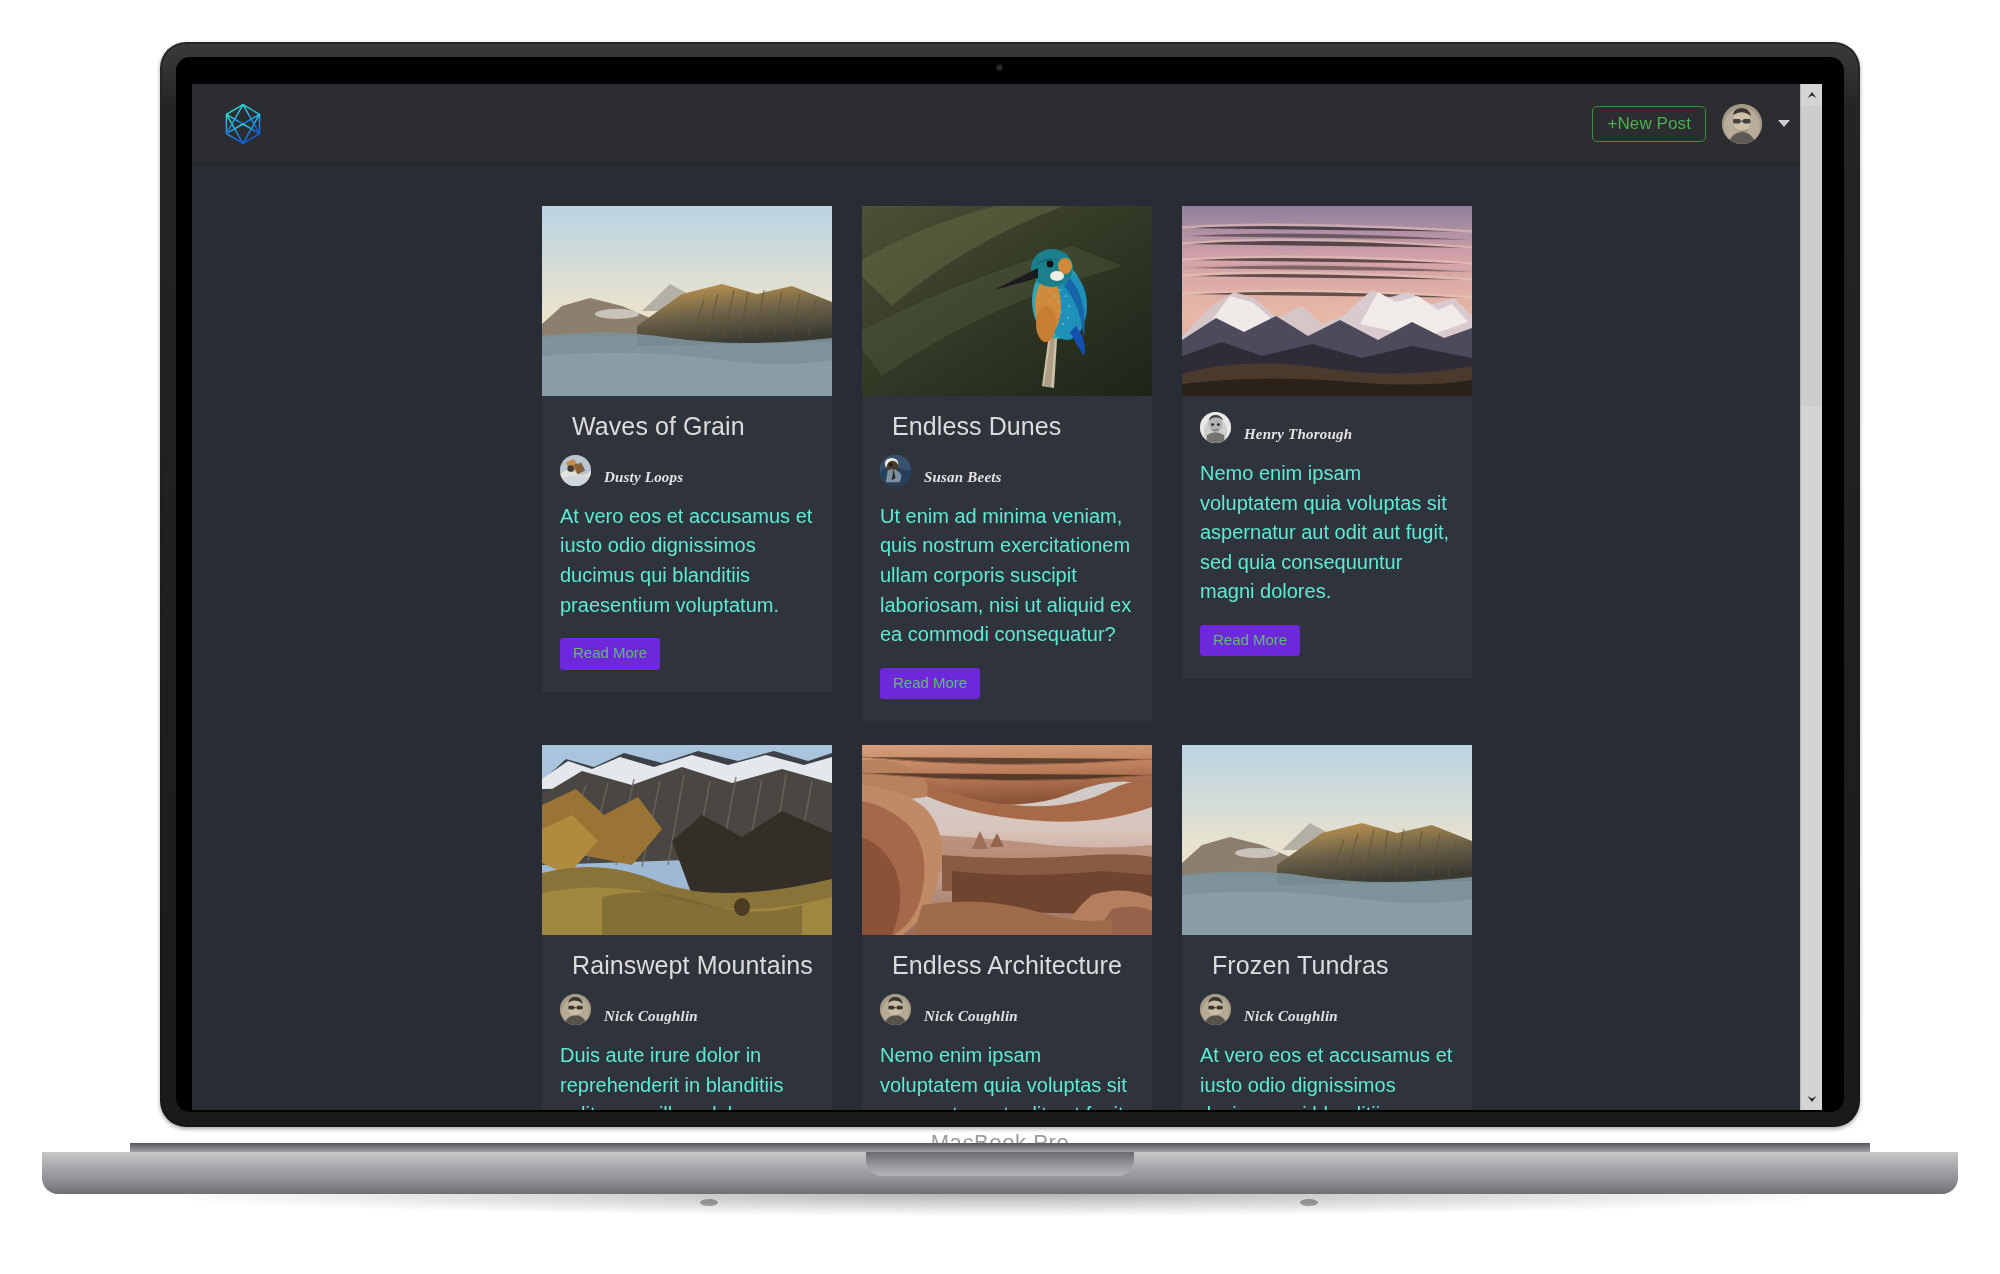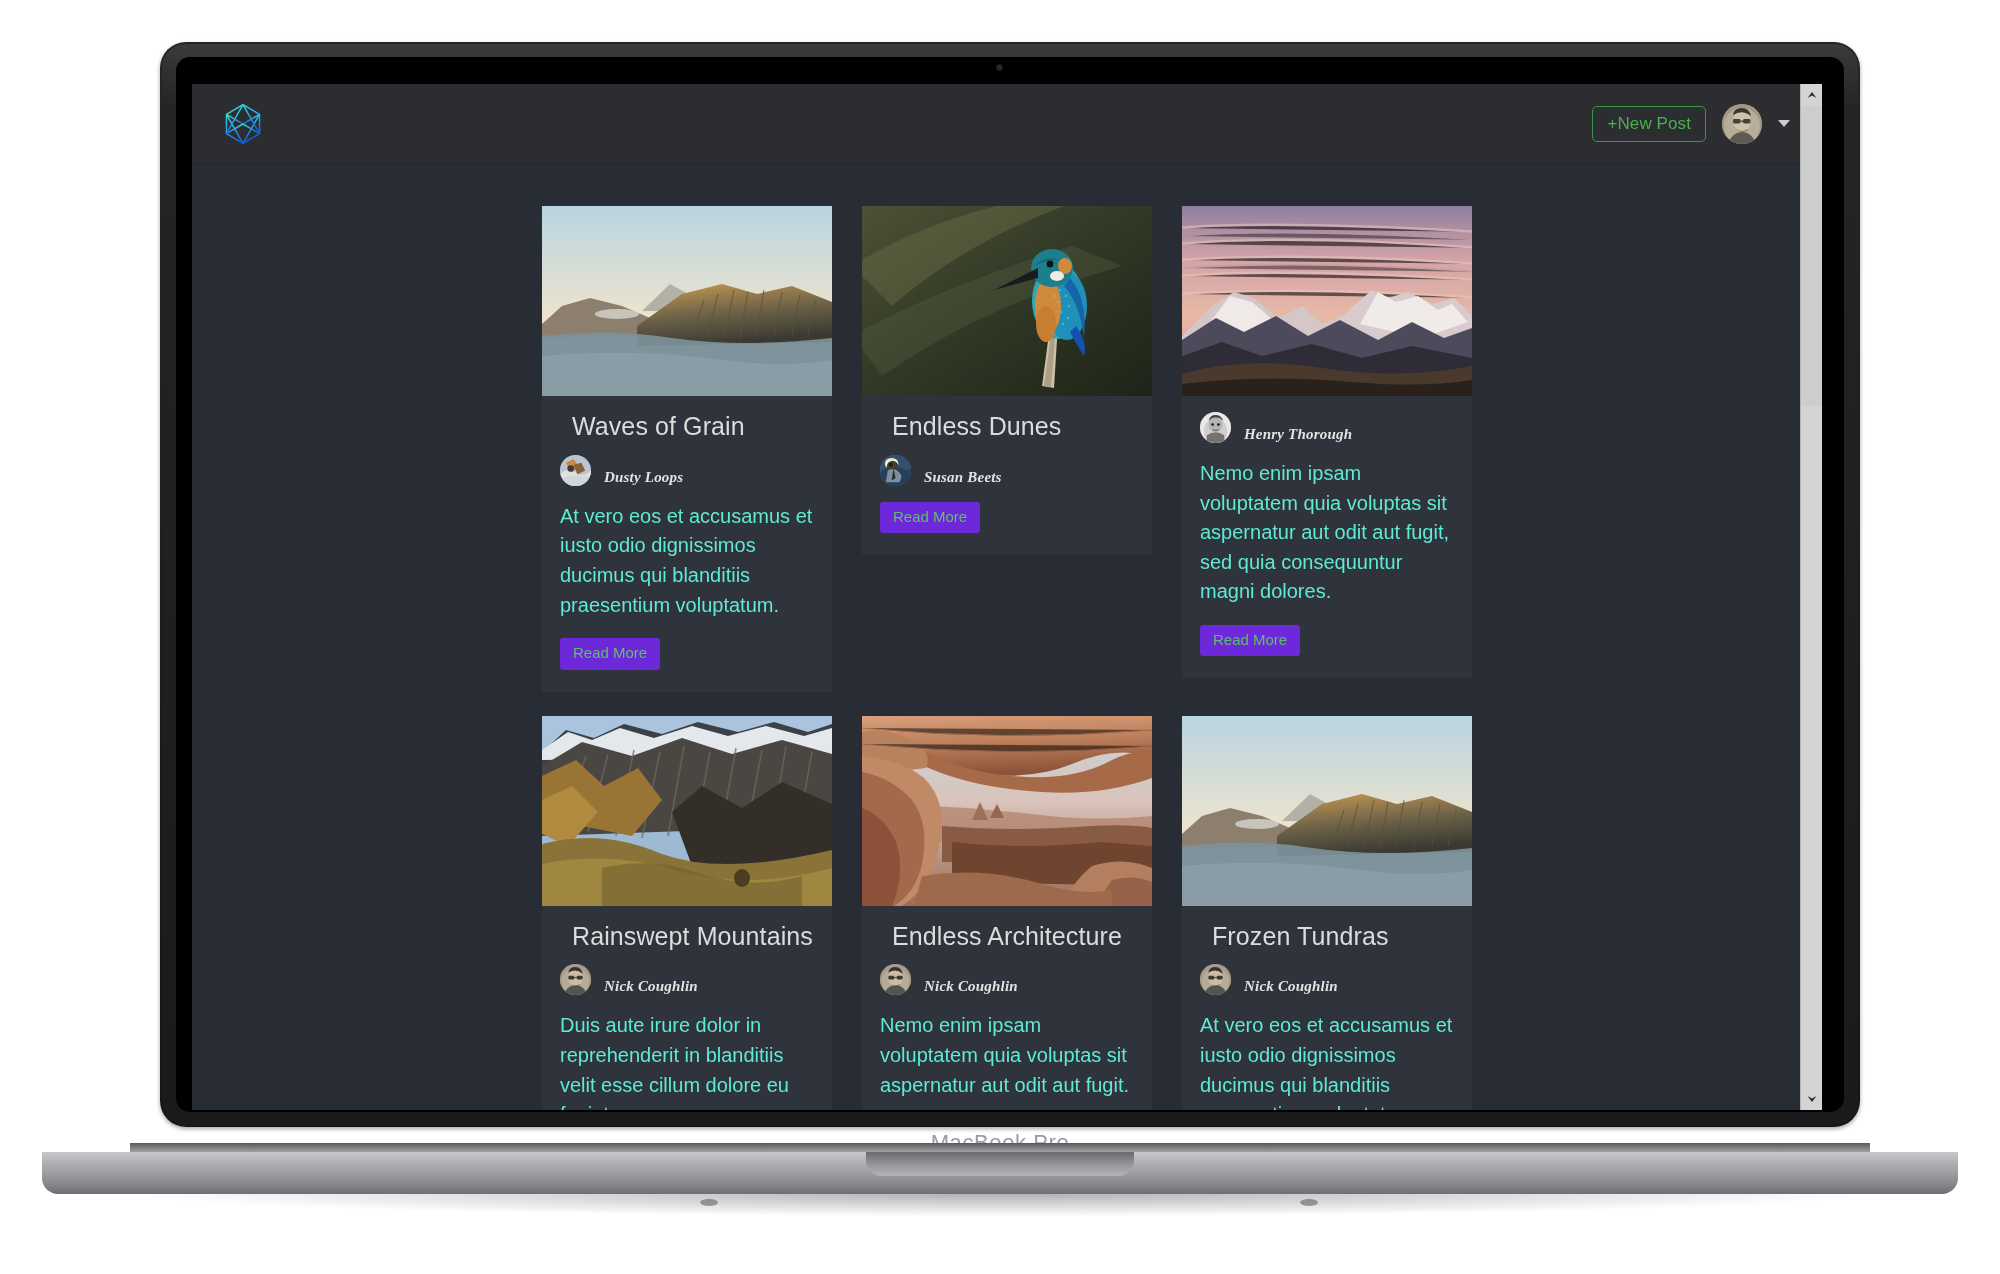--- a/index.html
+++ b/index.html
@@ -428,21 +428,21 @@
       <rect width="32" height="32" fill="#35506c"></rect>
       <path d="M0 18 Q10 8 22 14 Q30 18 32 14 L32 32 L0 32 Z" fill="#24405c"></path>
       <ellipse cx="12" cy="9" rx="7" ry="6" fill="#e7efe0"></ellipse>
       <ellipse cx="13" cy="12" rx="6" ry="6" fill="#4a3a2c"></ellipse>
       <path d="M8 16 Q14 12 20 18 Q24 22 20 28 L6 28 Z" fill="#7d8f9e"></path>
       <path d="M14 14 L16 24 L12 26 Z" fill="#2b2b2b"></path>
       <circle cx="11" cy="10" r="2" fill="#1f1d1a"></circle>
     </svg>
                   </div>
                   <span class="author-name">Susan Beets</span>
-                </div><button class="read-more-button">Read More</button></div>
+                </div><p class="card-excerpt">Ut enim ad minima veniam, quis nostrum exercitationem ullam corporis suscipit laboriosam, nisi ut aliquid ex ea commodi consequatur?</p><button class="read-more-button">Read More</button></div>
             </div>
             <div class="post-card">
               <div class="card-image">
                 <svg viewBox="0 0 290 190" preserveAspectRatio="none" style="width:100%;height:100%;display:block">
       <defs>
         <linearGradient id="ss" x1="0" y1="0" x2="0" y2="1">
           <stop offset="0%" stop-color="#8e7f9e"></stop>
                       <stop offset="28%" stop-color="#d3a3a8"></stop>
           <stop offset="58%" stop-color="#e8b8a6"></stop>
                       <stop offset="80%" stop-color="#d5a89c"></stop>

